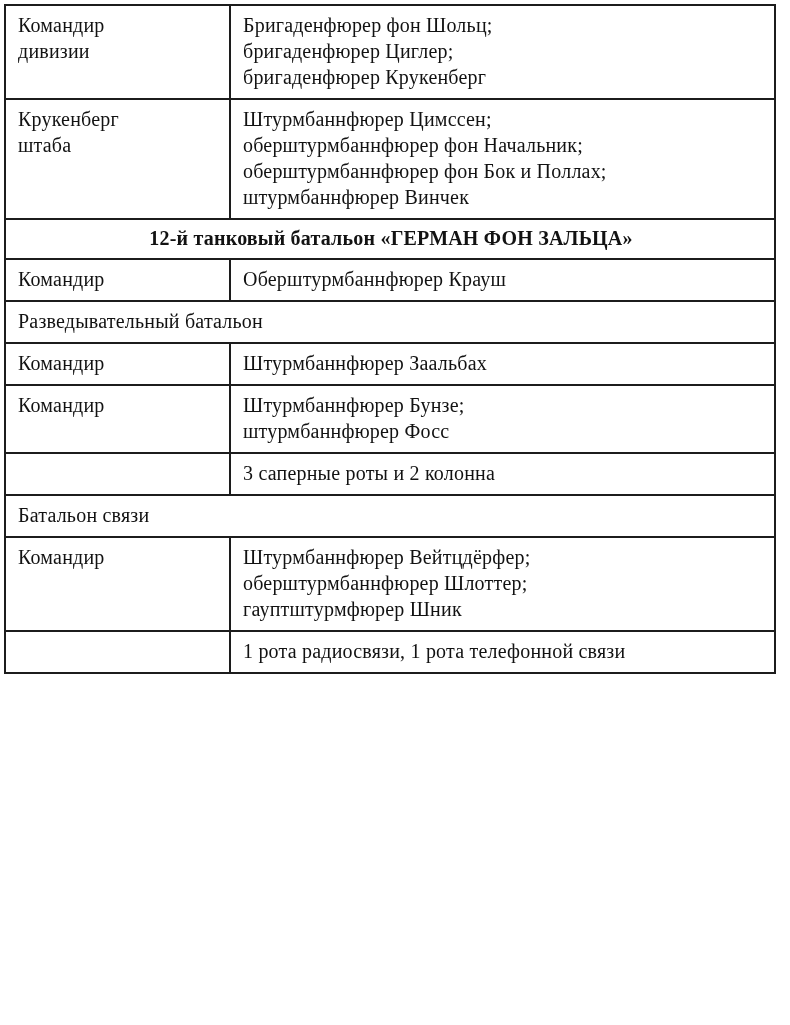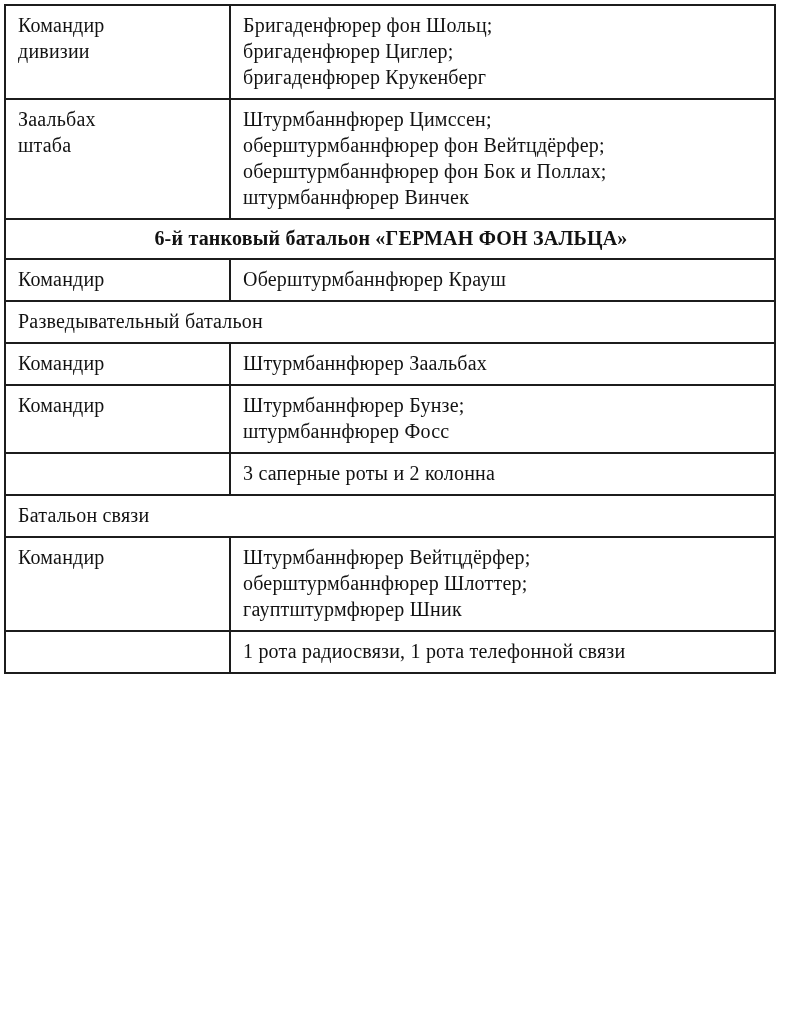--- a/index.html
+++ b/index.html
@@ -57,29 +57,29 @@
     </colgroup>
     <tbody>
       <tr>
         <td class="label-cell">Командир
 дивизии</td>
         <td class="value-cell">Бригаденфюрер фон Шольц;
 бригаденфюрер Циглер;
 бригаденфюрер Крукенберг</td>
       </tr>
       <tr>
-        <td class="label-cell">Заальбах
+        <td class="label-cell">Крукенберг
 штаба</td>
         <td class="value-cell">Штурмбаннфюрер Цимссен;
-оберштурмбаннфюрер фон Вейтцдёрфер;
+оберштурмбаннфюрер фон Начальник;
 оберштурмбаннфюрер фон Бок и Поллах;
 штурмбаннфюрер Винчек</td>
       </tr>
       <tr>
-        <td class="span-center" colspan="2">6-й танковый батальон «ГЕРМАН ФОН ЗАЛЬЦА»</td>
+        <td class="span-center" colspan="2">12-й танковый батальон «ГЕРМАН ФОН ЗАЛЬЦА»</td>
       </tr>
       <tr>
         <td class="label-cell">Командир</td>
         <td class="value-cell">Оберштурмбаннфюрер Крауш</td>
       </tr>
       <tr>
         <td class="span-left" colspan="2">Разведывательный батальон</td>
       </tr>
       <tr>
         <td class="label-cell">Командир</td>

